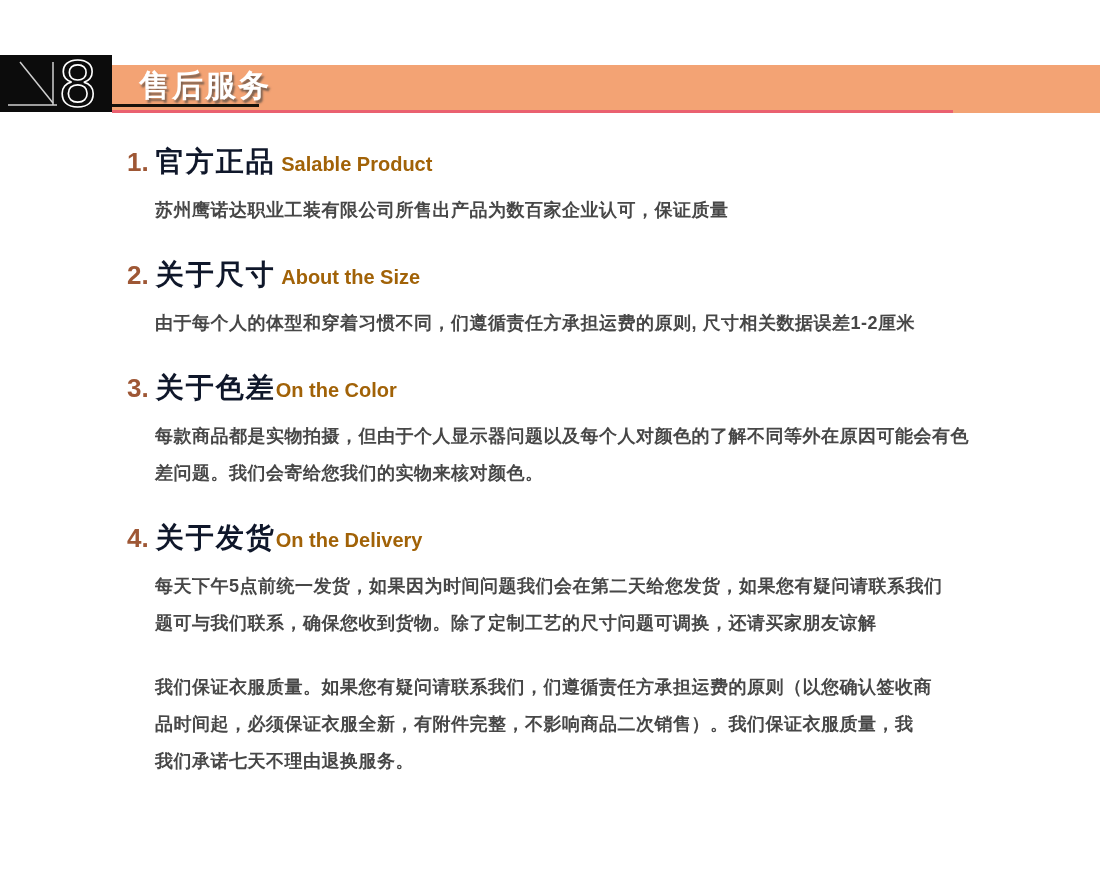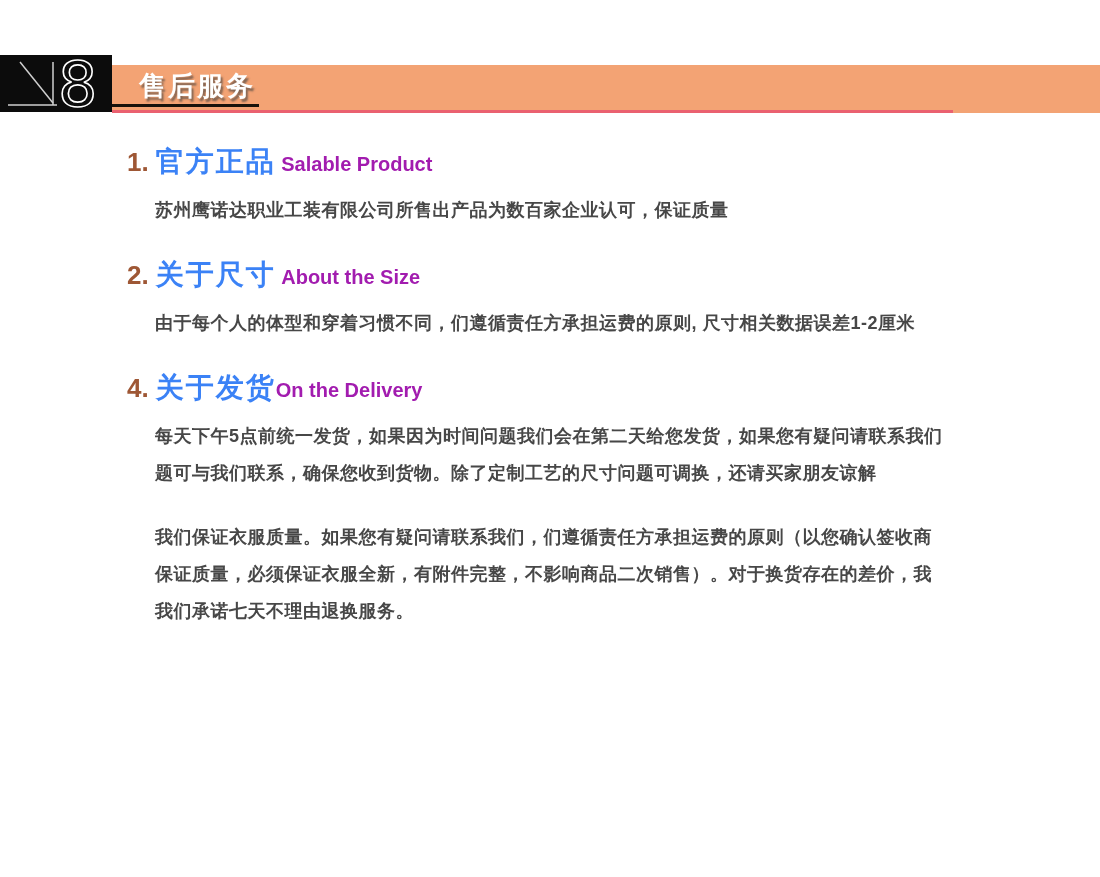--- a/index.html
+++ b/index.html
@@ -43,21 +43,21 @@
     background: #0C0C0C;
     z-index: 5;
   }
   .index-box svg { display: block; }
   .page-title {
     position: absolute;
     left: 139px;
     top: 67px;
     height: 38px;
     line-height: 38px;
-    font-size: 27px;
+    font-size: 31px;
     font-weight: bold;
     color: #ffffff;
     letter-spacing: 2px;
     text-shadow: 2px 3px 2px rgba(90, 78, 70, 0.75);
     z-index: 3;
     white-space: nowrap;
   }
   .title-underline {
     position: absolute;
     left: 112px;
@@ -82,27 +82,27 @@
   }
   .sec-number {
     font-size: 26px;
     font-weight: bold;
     color: #9E5735;
     margin-right: 7px;
   }
   .sec-zh {
     font-size: 28px;
     font-weight: bold;
-    color: #3b82f6;
+    color: #0f172a;
     letter-spacing: 2px;
   }
   .sec-en {
     font-size: 20px;
     font-weight: 800;
-    color: #a21caf;
+    color: #a16207;
   }
   .section-body {
     margin-left: 28px;
     margin-top: 7px;
   }
   .body-line {
     font-size: 18px;
     line-height: 37px;
     color: #474747;
     font-weight: 600;
@@ -141,31 +141,38 @@
       </div>
     </section>
 
     <section class="section">
       <div class="section-heading"><span class="sec-number">2.</span><span class="sec-zh">关于尺寸</span><span class="sec-en"> About the Size</span></div>
       <div class="section-body">
         <div class="body-line">由于每个人的体型和穿着习惯不同，们遵循责任方承担运费的原则, 尺寸相关数据误差1-2厘米</div>
       </div>
     </section>
 
+    <section class="section">
+      <div class="section-heading"><span class="sec-number">3.</span><span class="sec-zh">关于色差</span><span class="sec-en">On the Color</span></div>
+      <div class="section-body">
+        <div class="body-line">每款商品都是实物拍摄，但由于个人显示器问题以及每个人对颜色的了解不同等外在原因可能会有色</div>
+        <div class="body-line">差问题。我们会寄给您我们的实物来核对颜色。</div>
+      </div>
+    </section>
 
     <section class="section">
       <div class="section-heading"><span class="sec-number">4.</span><span class="sec-zh">关于发货</span><span class="sec-en">On the Delivery</span></div>
       <div class="section-body">
         <div class="body-line">每天下午5点前统一发货，如果因为时间问题我们会在第二天给您发货，如果您有疑问请联系我们</div>
         <div class="body-line">题可与我们联系，确保您收到货物。除了定制工艺的尺寸问题可调换，还请买家朋友谅解</div>
       </div>
     </section>
 
     <section class="section">
       <div class="section-body">
         <div class="body-line">我们保证衣服质量。如果您有疑问请联系我们，们遵循责任方承担运费的原则（以您确认签收商</div>
-        <div class="body-line">保证质量，必须保证衣服全新，有附件完整，不影响商品二次销售）。对于换货存在的差价，我</div>
+        <div class="body-line">品时间起，必须保证衣服全新，有附件完整，不影响商品二次销售）。我们保证衣服质量，我</div>
         <div class="body-line">我们承诺七天不理由退换服务。</div>
       </div>
     </section>
 
   </main>
 </div>
 
 </body></html>

